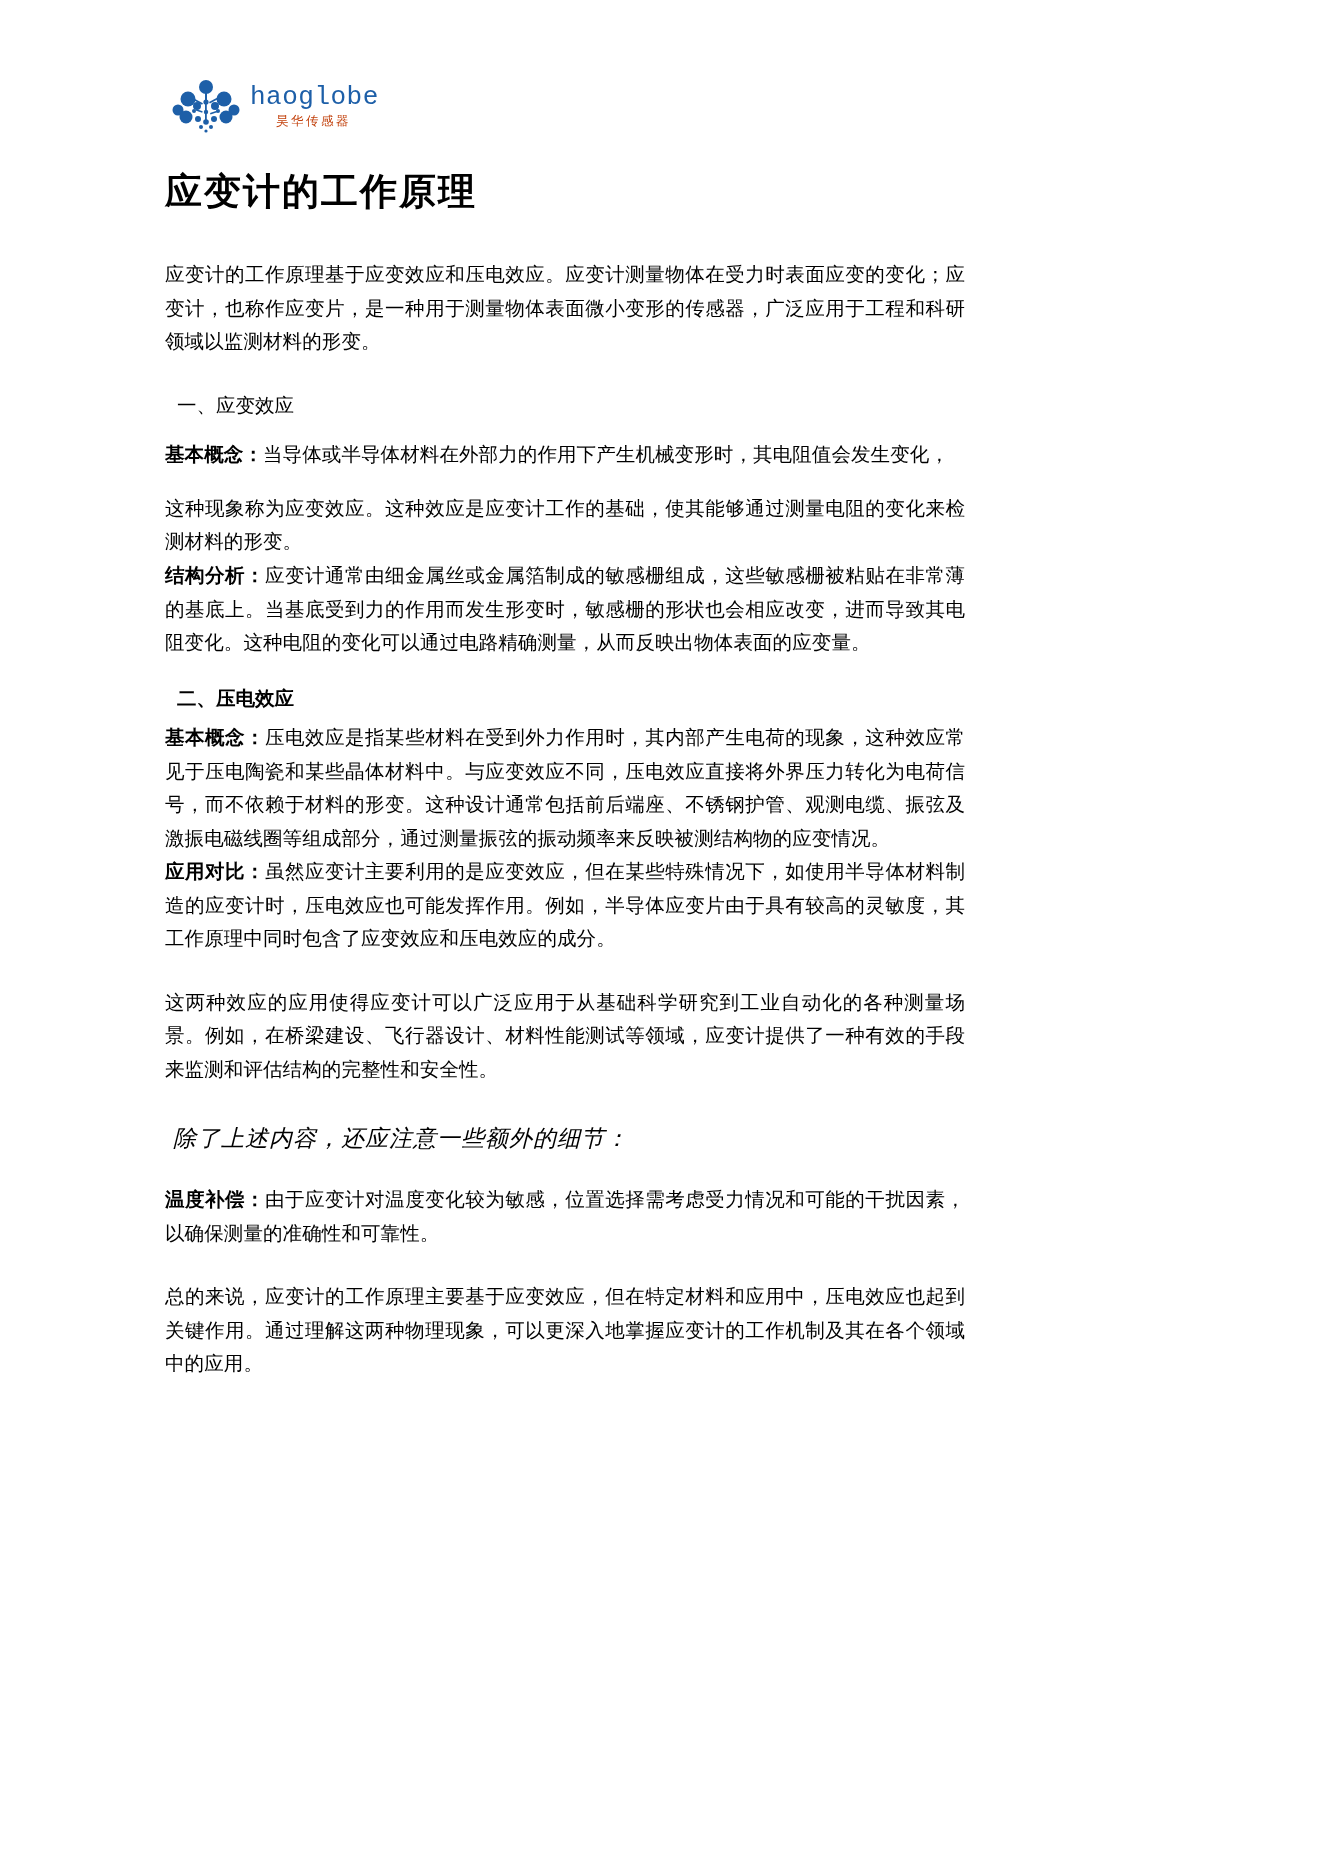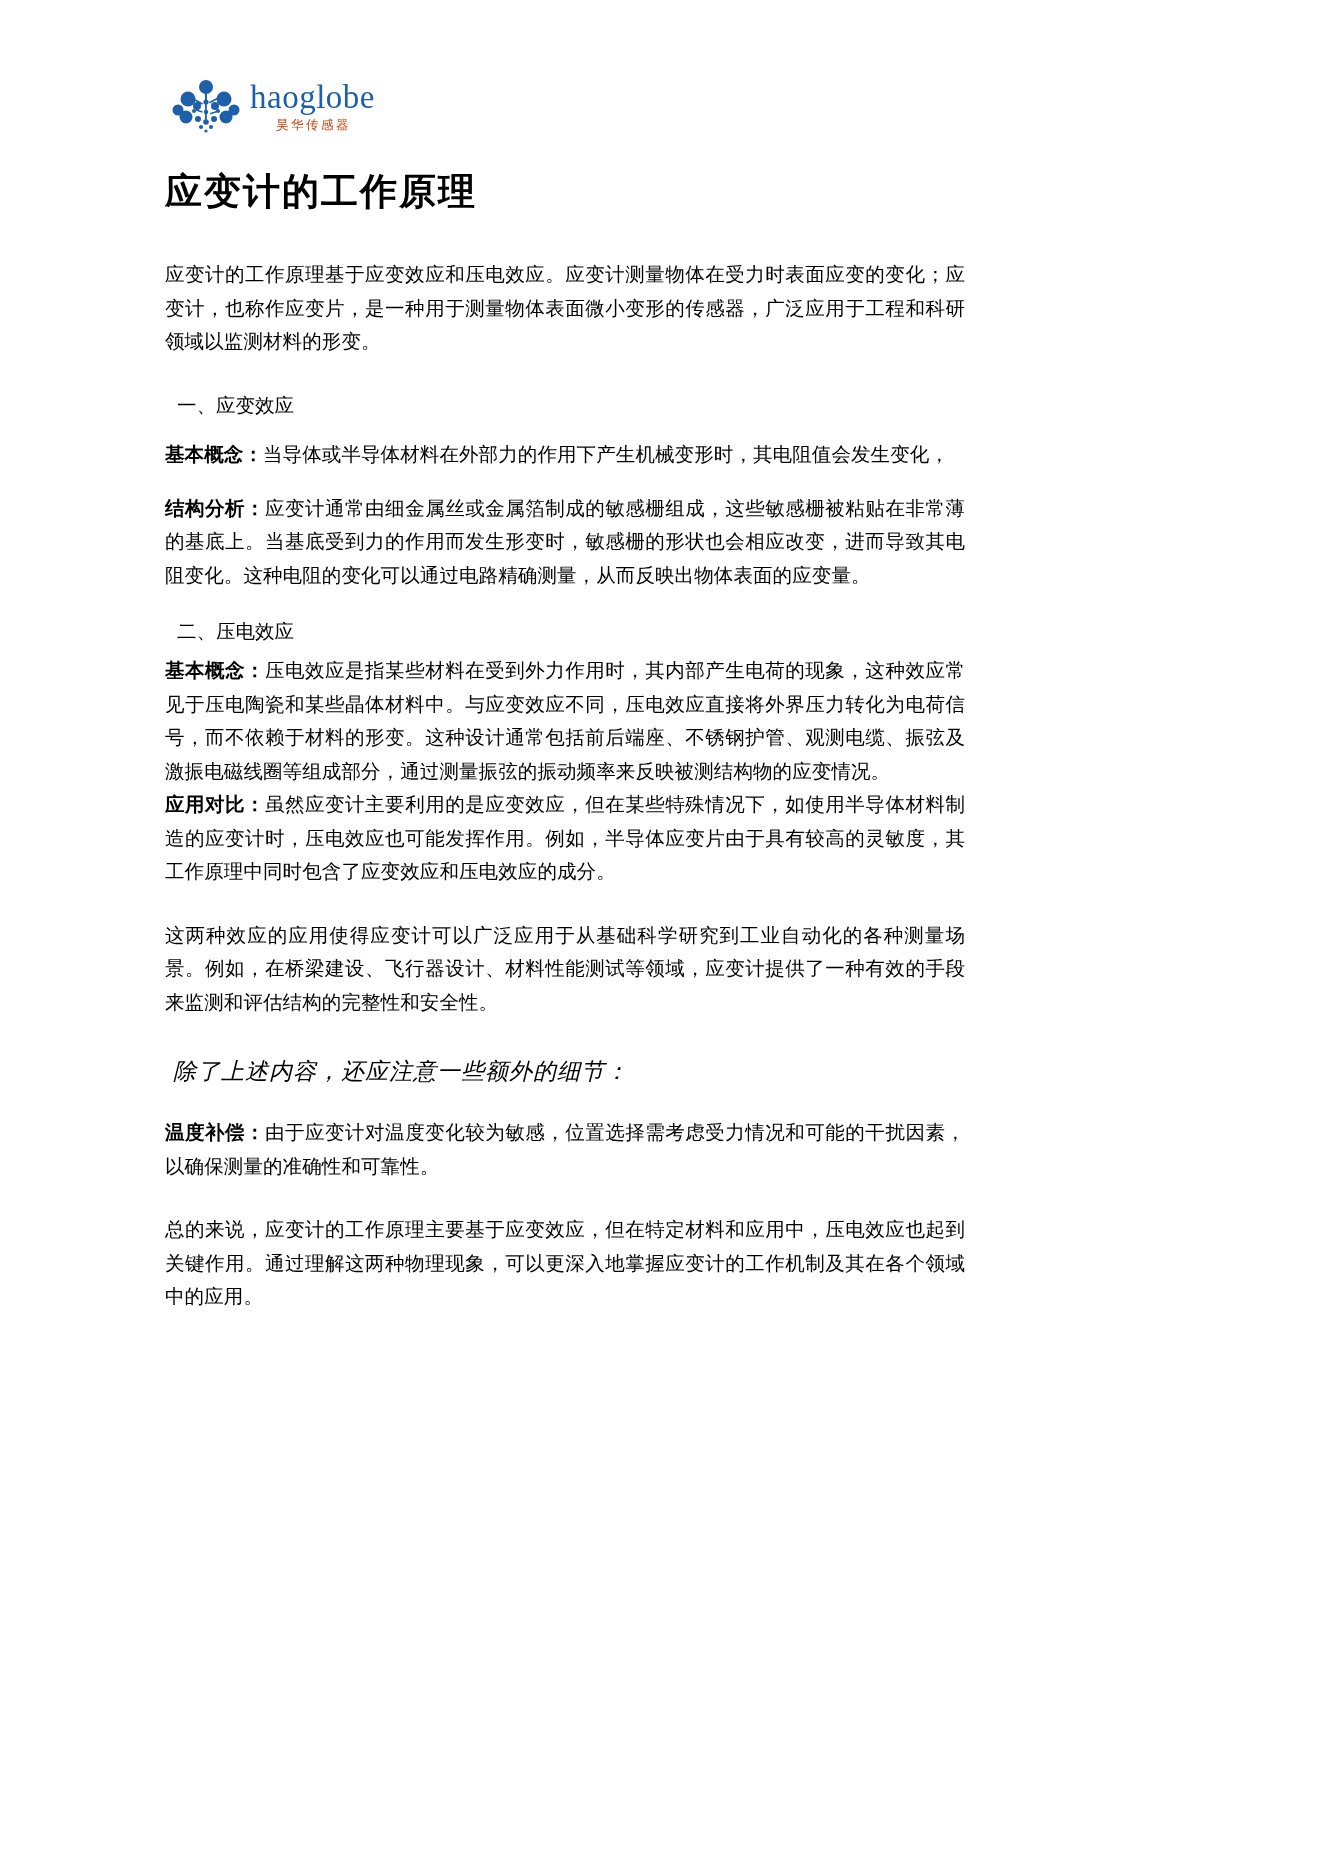--- a/index.html
+++ b/index.html
@@ -34,22 +34,22 @@
     height: 56px;
     flex: none;
   }
   .logo-text-wrap {
     display: flex;
     flex-direction: column;
     align-items: flex-start;
     line-height: 1;
   }
   .logo-word {
-    font-family: Liberation Serif, serif;
-    font-size: 33px;
+    font-family: Liberation Mono, monospace;
+    font-size: 26px;
     letter-spacing: 0.5px;
     color: #1d5fa8;
     font-weight: 400;
   }
   .logo-sub {
     font-family: "DejaVu Sans", "Liberation Sans", sans-serif;
     font-size: 12.5px;
     letter-spacing: 2.5px;
     color: #c2410c;
     margin-top: 5px;
@@ -86,20 +86,21 @@
     font-size: 19.5px;
     line-height: 1.72;
     margin: 0 0 16px 0;
     padding-left: 12px;
   }
   .sec-head-2 {
     font-size: 19.5px;
     line-height: 1.72;
     margin: 22px 0 6px 0;
     padding-left: 12px;
+    font-weight: bold;
   }
   .b {
     font-weight: 700;
   }
   .italic-head {
     font-size: 23px;
     font-style: italic;
     font-weight: 400;
     line-height: 1.6;
     margin: 34px 0 26px 0;
@@ -161,20 +162,21 @@
     <div class="gap-sm"></div>
 
     <div class="sec-head">一、应变效应</div>
 
     <p class="para tight">
       <span class="b">基本概念：</span><span>当导体或半导体材料在外部力的作用下产生机械变形时，其电阻值会发生变化，</span>
     </p>
 
     <div class="gap-md"></div>
 
+    <p class="para tight">这种现象称为应变效应。这种效应是应变计工作的基础，使其能够通过测量电阻的变化来检测材料的形变。</p>
 
     <p class="para tight">
       <span class="b">结构分析：</span><span>应变计通常由细金属丝或金属箔制成的敏感栅组成，这些敏感栅被粘贴在非常薄的基底上。当基底受到力的作用而发生形变时，敏感栅的形状也会相应改变，进而导致其电阻变化。这种电阻的变化可以通过电路精确测量，从而反映出物体表面的应变量。</span>
     </p>
 
     <div class="sec-head-2">二、压电效应</div>
 
     <p class="para tight">
       <span class="b">基本概念：</span><span>压电效应是指某些材料在受到外力作用时，其内部产生电荷的现象，这种效应常见于压电陶瓷和某些晶体材料中。与应变效应不同，压电效应直接将外界压力转化为电荷信号，而不依赖于材料的形变。这种设计通常包括前后端座、不锈钢护管、观测电缆、振弦及激振电磁线圈等组成部分，通过测量振弦的振动频率来反映被测结构物的应变情况。</span>
     </p>

